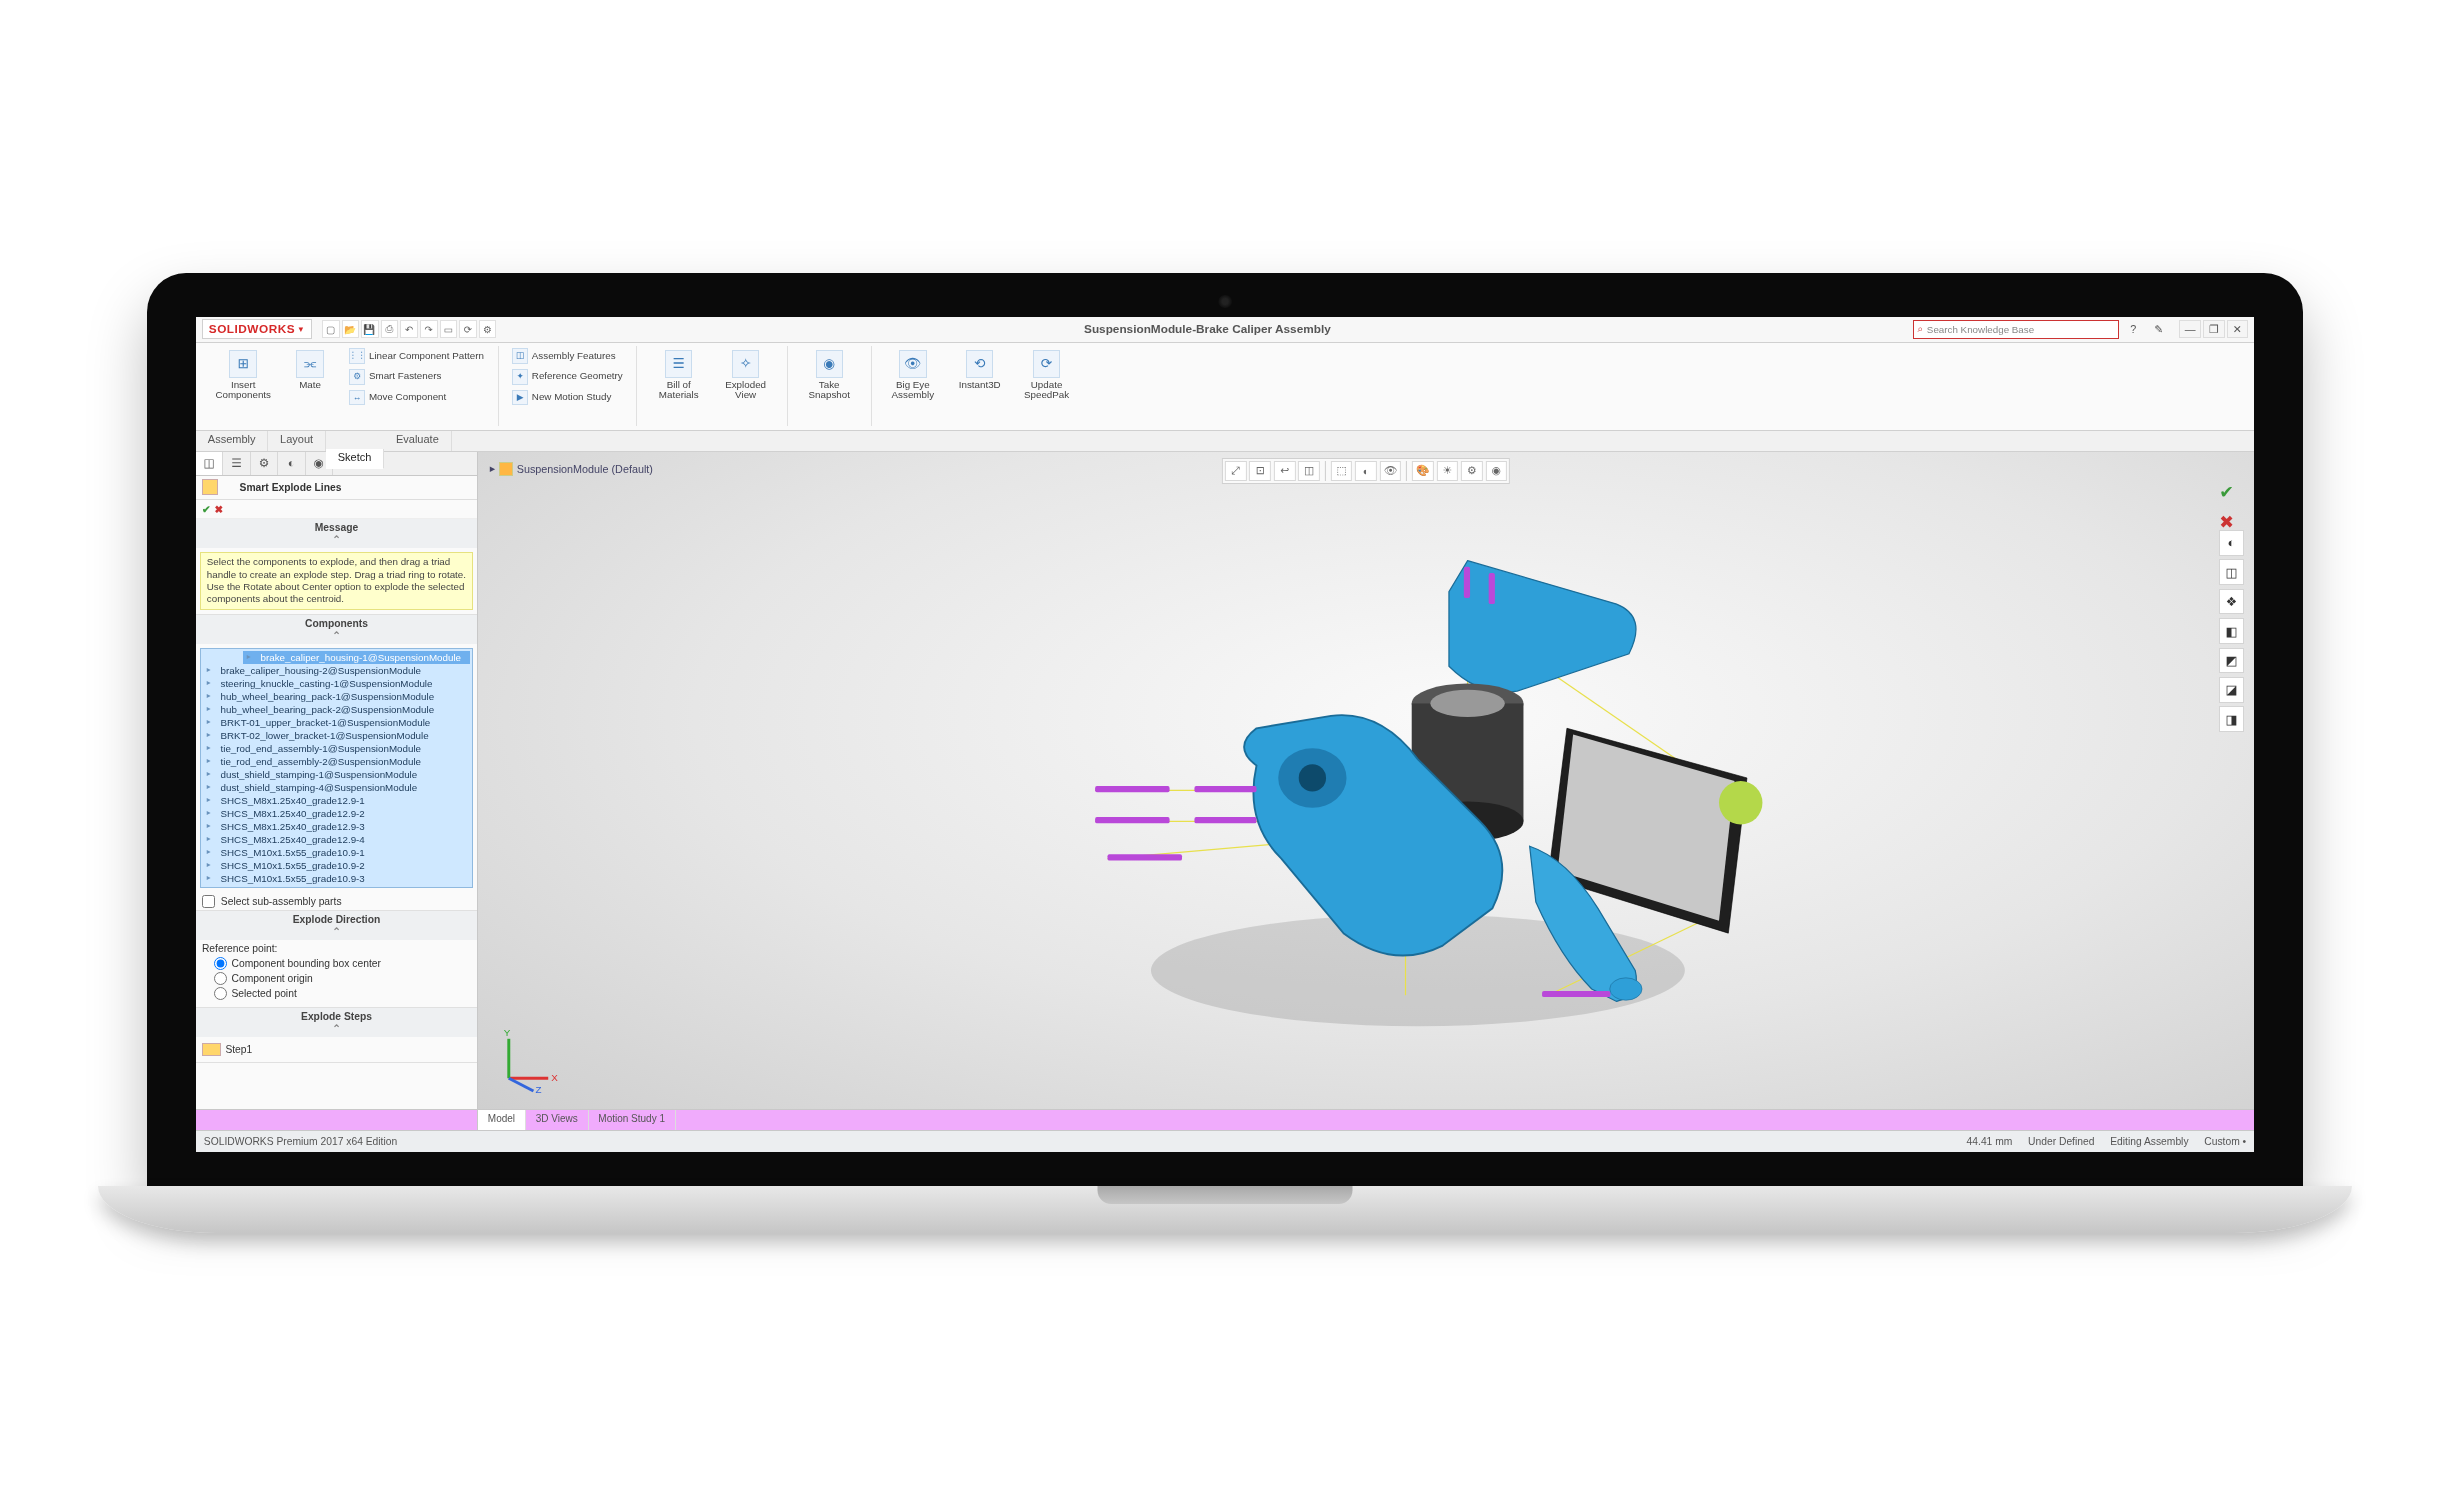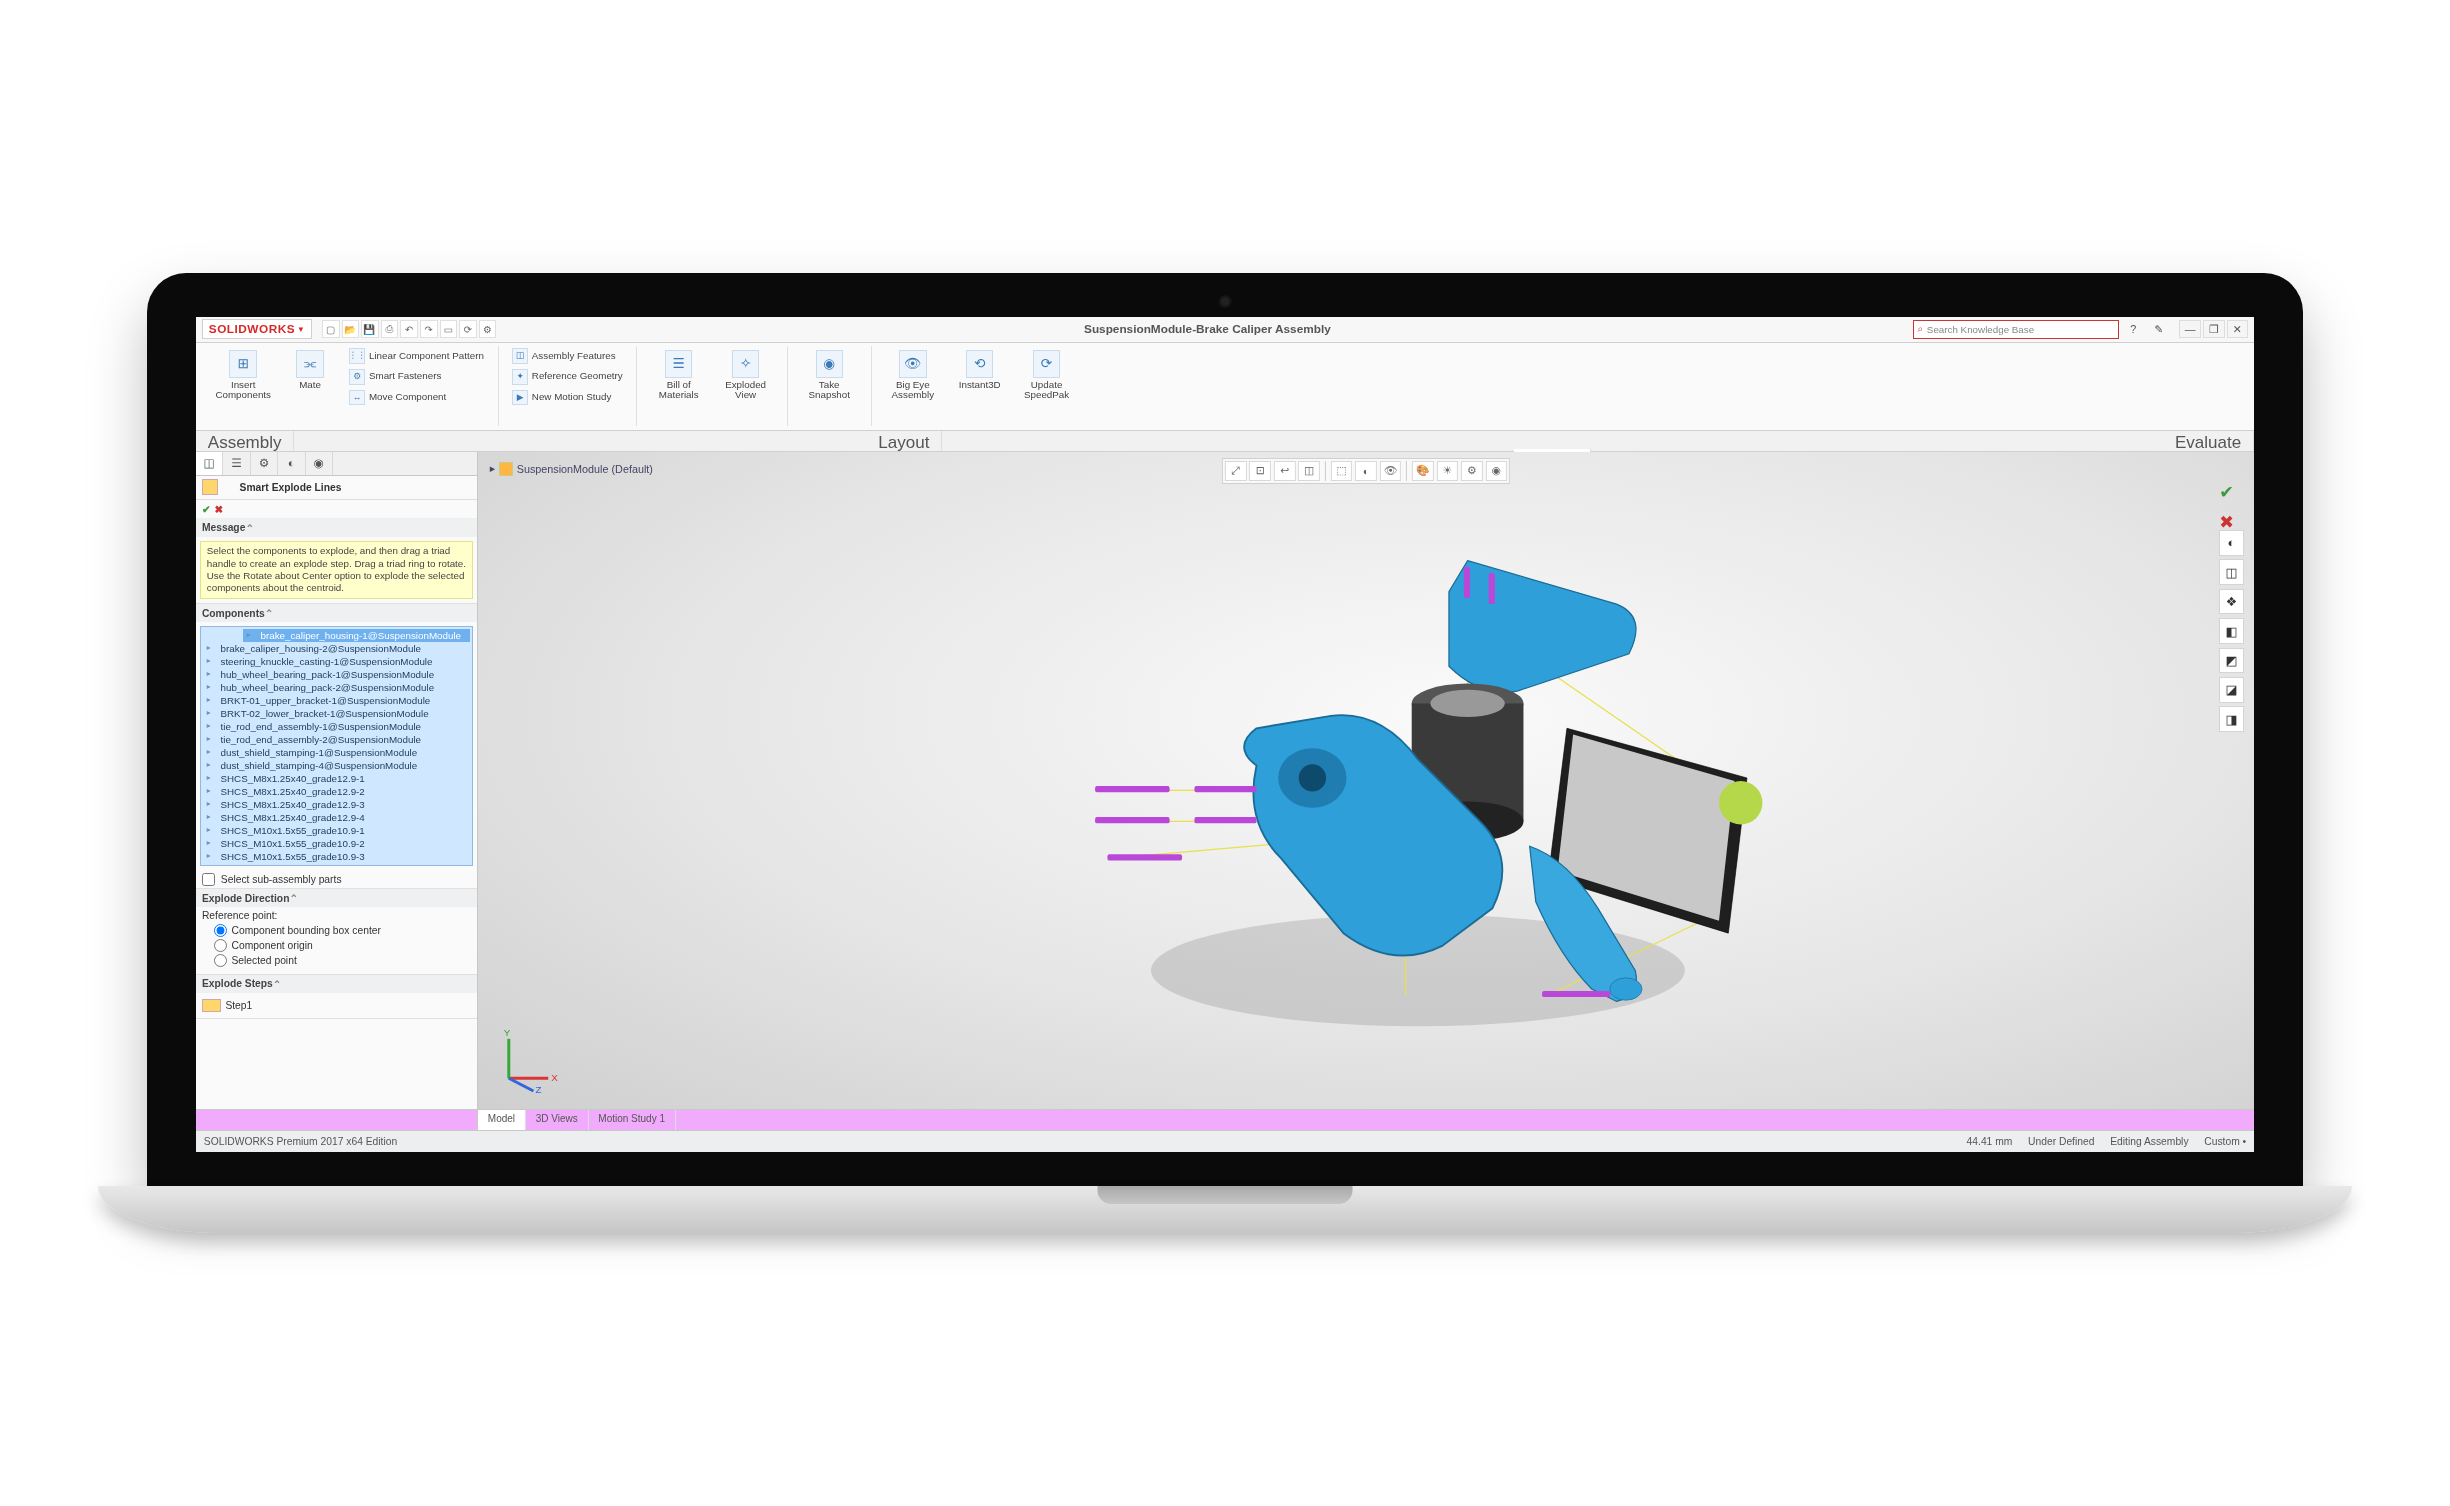--- a/index.html
+++ b/index.html
@@ -28,37 +28,37 @@
 .help-ico { width:17.6px; height:17.6px; display:flex; align-items:center; justify-content:center; color:#555; margin:0 2px; }
 
 .ribbon { display: flex; align-items: flex-start; border-bottom: 1px solid #d0d0d0; background:#fafafa; padding: 3.9px 5.9px; gap: 0; height: 88px; }
 .r-group { display:flex; gap:3.9px; padding: 0 9.8px; border-right:1px solid #e0e0e0; height:100%; align-items:flex-start; }
 .r-btn { display:flex; flex-direction:column; align-items:center; justify-content:flex-start; width:63px; padding:3.9px 2px; gap:2px; font-size:9.8px; color:#444; text-align:center; line-height:1.1; }
 .r-btn .ric { width:27.4px; height:27.4px; background:#eef4fb; border:1px solid #c9dcee; display:flex; align-items:center; justify-content:center; font-size:13.7px; color:#3a7ab8; }
 .r-btn.sm { width:auto; flex-direction:row; height:19.6px; gap:3.9px; padding:2px 3.9px; }
 .r-btn.sm .ric { width:15.7px; height:15.7px; font-size:8.8px; }
 .r-stack { display:flex; flex-direction:column; gap:1px; }
 
-.cmd-tabs { display:flex; border-bottom:1px solid #d0d0d0; background:#f1f1f1; font-size:17px; height:21.6px;justify-content:space-between; }
+.cmd-tabs { display:flex; border-bottom:1px solid #d0d0d0; background:#f1f1f1; font-size:11px; height:21.6px; }
 .cmd-tabs .tab { padding: 2.9px 11.8px; border-right:1px solid #ddd; color:#555; }
 .cmd-tabs .tab.active { background:#fff; color:#222; border-bottom:1px solid #fff; position:relative; top:18px; }
 
 .workspace { flex:1; display:flex; min-height:0; }
 
 .panel { width: 282px; border-right:1px solid #c8c8c8; background:#fafafa; display:flex; flex-direction:column; font-size:10.3px; }
 .ptabs { display:flex; border-bottom:1px solid #c8c8c8; background:#f0f0f0; height:23.5px; }
 .ptabs .pt { width:27.4px; display:flex; align-items:center; justify-content:center; border-right:1px solid #d8d8d8; font-size:11.8px; color:#555; }
 .ptabs .pt.active { background:#fff; }
 .p-head { display:flex; align-items:center; gap:22px; padding:3.9px 5.9px; border-bottom:1px solid #ddd; }
 .p-head .pi { width:15.7px; height:15.7px; background:#ffd66b; border:1px solid #caa; display:inline-block; }
 .p-ok { display:flex; gap:3.9px; padding:2.9px 5.9px; border-bottom:1px solid #eee; }
 .p-ok .ok { color:#3a9a3a; font-weight:bold; }
 .p-ok .no { color:#c33; font-weight:bold; }
 .section { border-bottom:1px solid #e0e0e0; }
-.s-head { background:#eef0f2; padding:2.9px 5.9px; font-weight:bold; color:#444; display:flex; justify-content:flex-start; align-items:center; }
+.s-head { background:#eef0f2; padding:2.9px 5.9px; font-weight:bold; color:#444; display:flex; justify-content:space-between; align-items:center;flex-direction:column; }
 .s-head .chev { color:#888; }
 .msg { background:#ffffcc; border:1px solid #e6e27f; margin:3.9px; padding:3.9px 5.9px; font-size:9.8px; line-height:1.25; color:#444; }
 .comp-list { background:#cfe8ff; border:1px solid #8fb9df; margin:3.9px; padding:2px; max-height: 333px; overflow:hidden; }
 .comp-list .row { padding:1px 2px 1px 17.6px; white-space:nowrap; overflow:hidden; text-overflow:ellipsis; font-size:9.8px; color:#1c3a5a; position:relative; }
 .comp-list .row::before { content:"▸"; position:absolute; left:3.9px; font-size:7.8px; color:#6a93bd; }
 .comp-list .row.sel { background:#6fb0ee; color:#fff;margin-left:40px; }
 .chk { padding:2.9px 5.9px; display:flex; align-items:center; gap:5.9px; }
 .chk input { margin:0; }
 .radios { padding:2px 5.9px 5.9px 17.6px; }
 .radios label { display:flex; align-items:center; gap:4.9px; padding:1px 0; }

